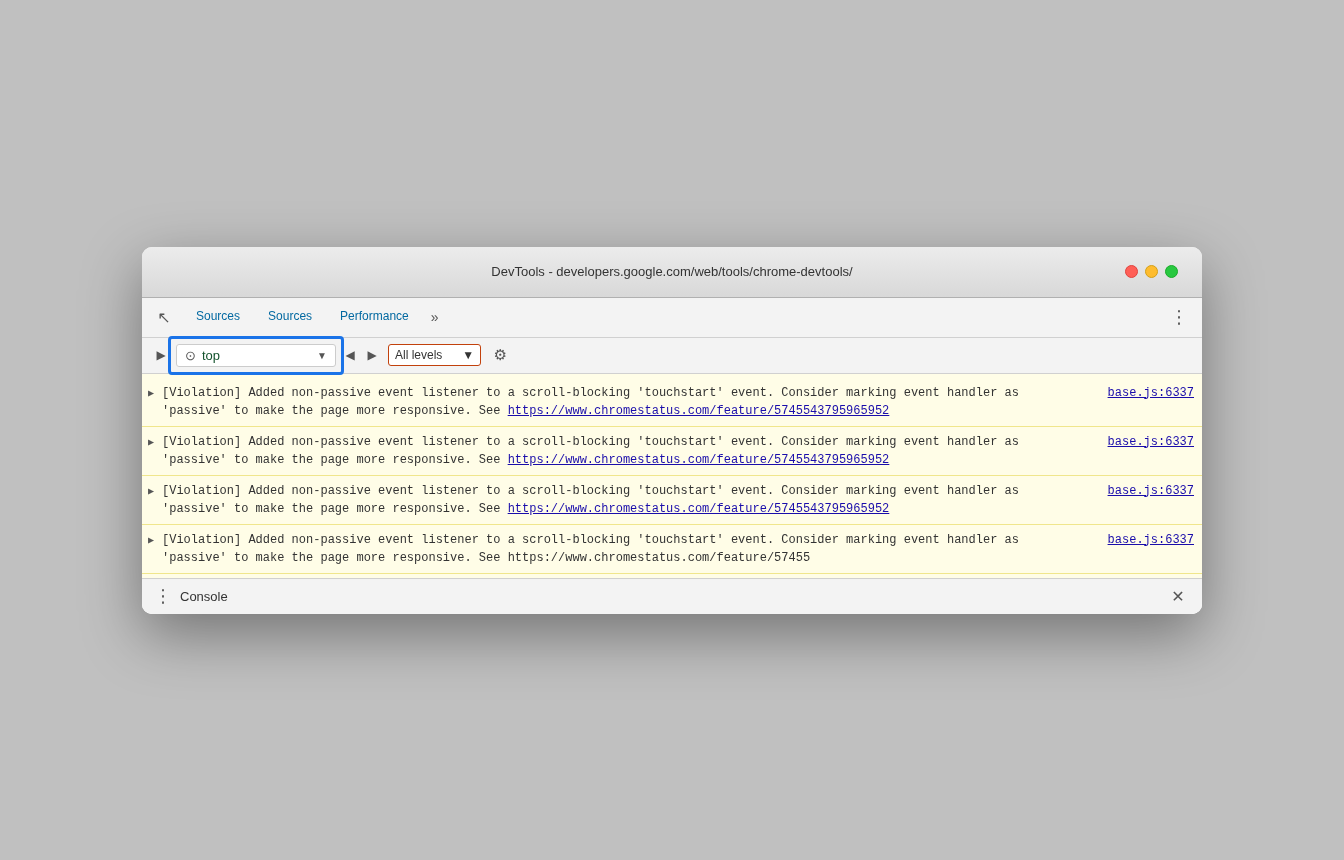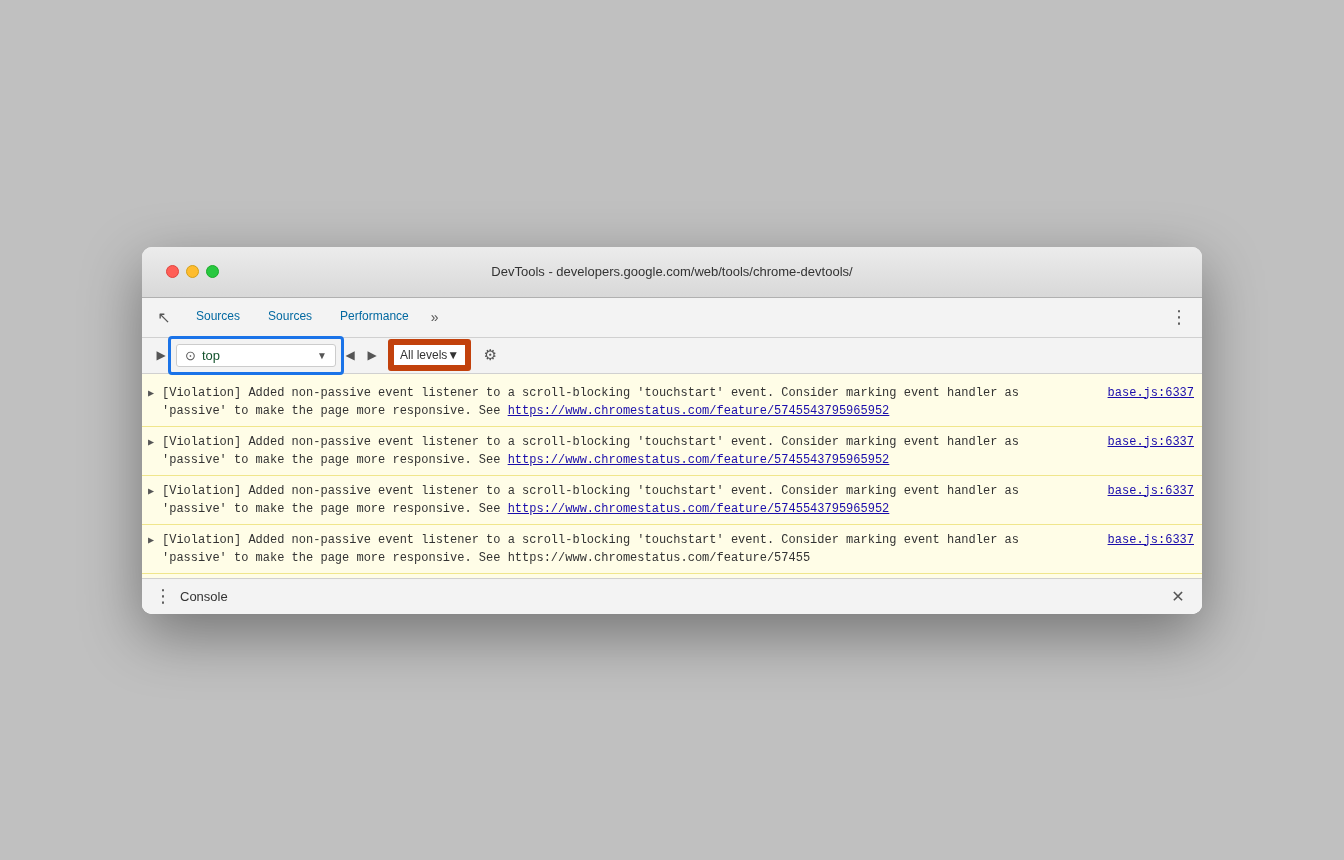--- a/index.html
+++ b/index.html
@@ -26,20 +26,21 @@
 
     
     .titlebar {
       background: linear-gradient(to bottom, #ececec, #d8d8d8);
       height: 51px;
       display: flex;
       align-items: center;
       padding: 0 24px;
       border-bottom: 1px solid #b0b0b0;
       position: relative;
+      justify-content: flex-end;
     }
 
     .traffic-lights {
       display: flex;
       gap: 7px;
       align-items: center;
     }
 
     .traffic-light {
       width: 13px;
@@ -225,26 +226,26 @@
       padding: 0 8px;
       font-size: 12px;
       color: #333;
       background: #fff;
       outline: none;
     }
 
     .levels-selector {
       display: flex;
       align-items: flex-start;
-      gap: 0;
+      gap: 20px;
       font-size: 12px;
       color: #333;
       cursor: pointer;
       padding: 3px 6px;
-      border: 6px solid #c2410c;
+      border: 1px solid #c2410c;
       border-radius: 3px;
       background: #fff;
     }
 
     .gear-btn {
       width: 26px;
       height: 26px;
       display: flex;
       align-items: center;
       justify-content: center;

